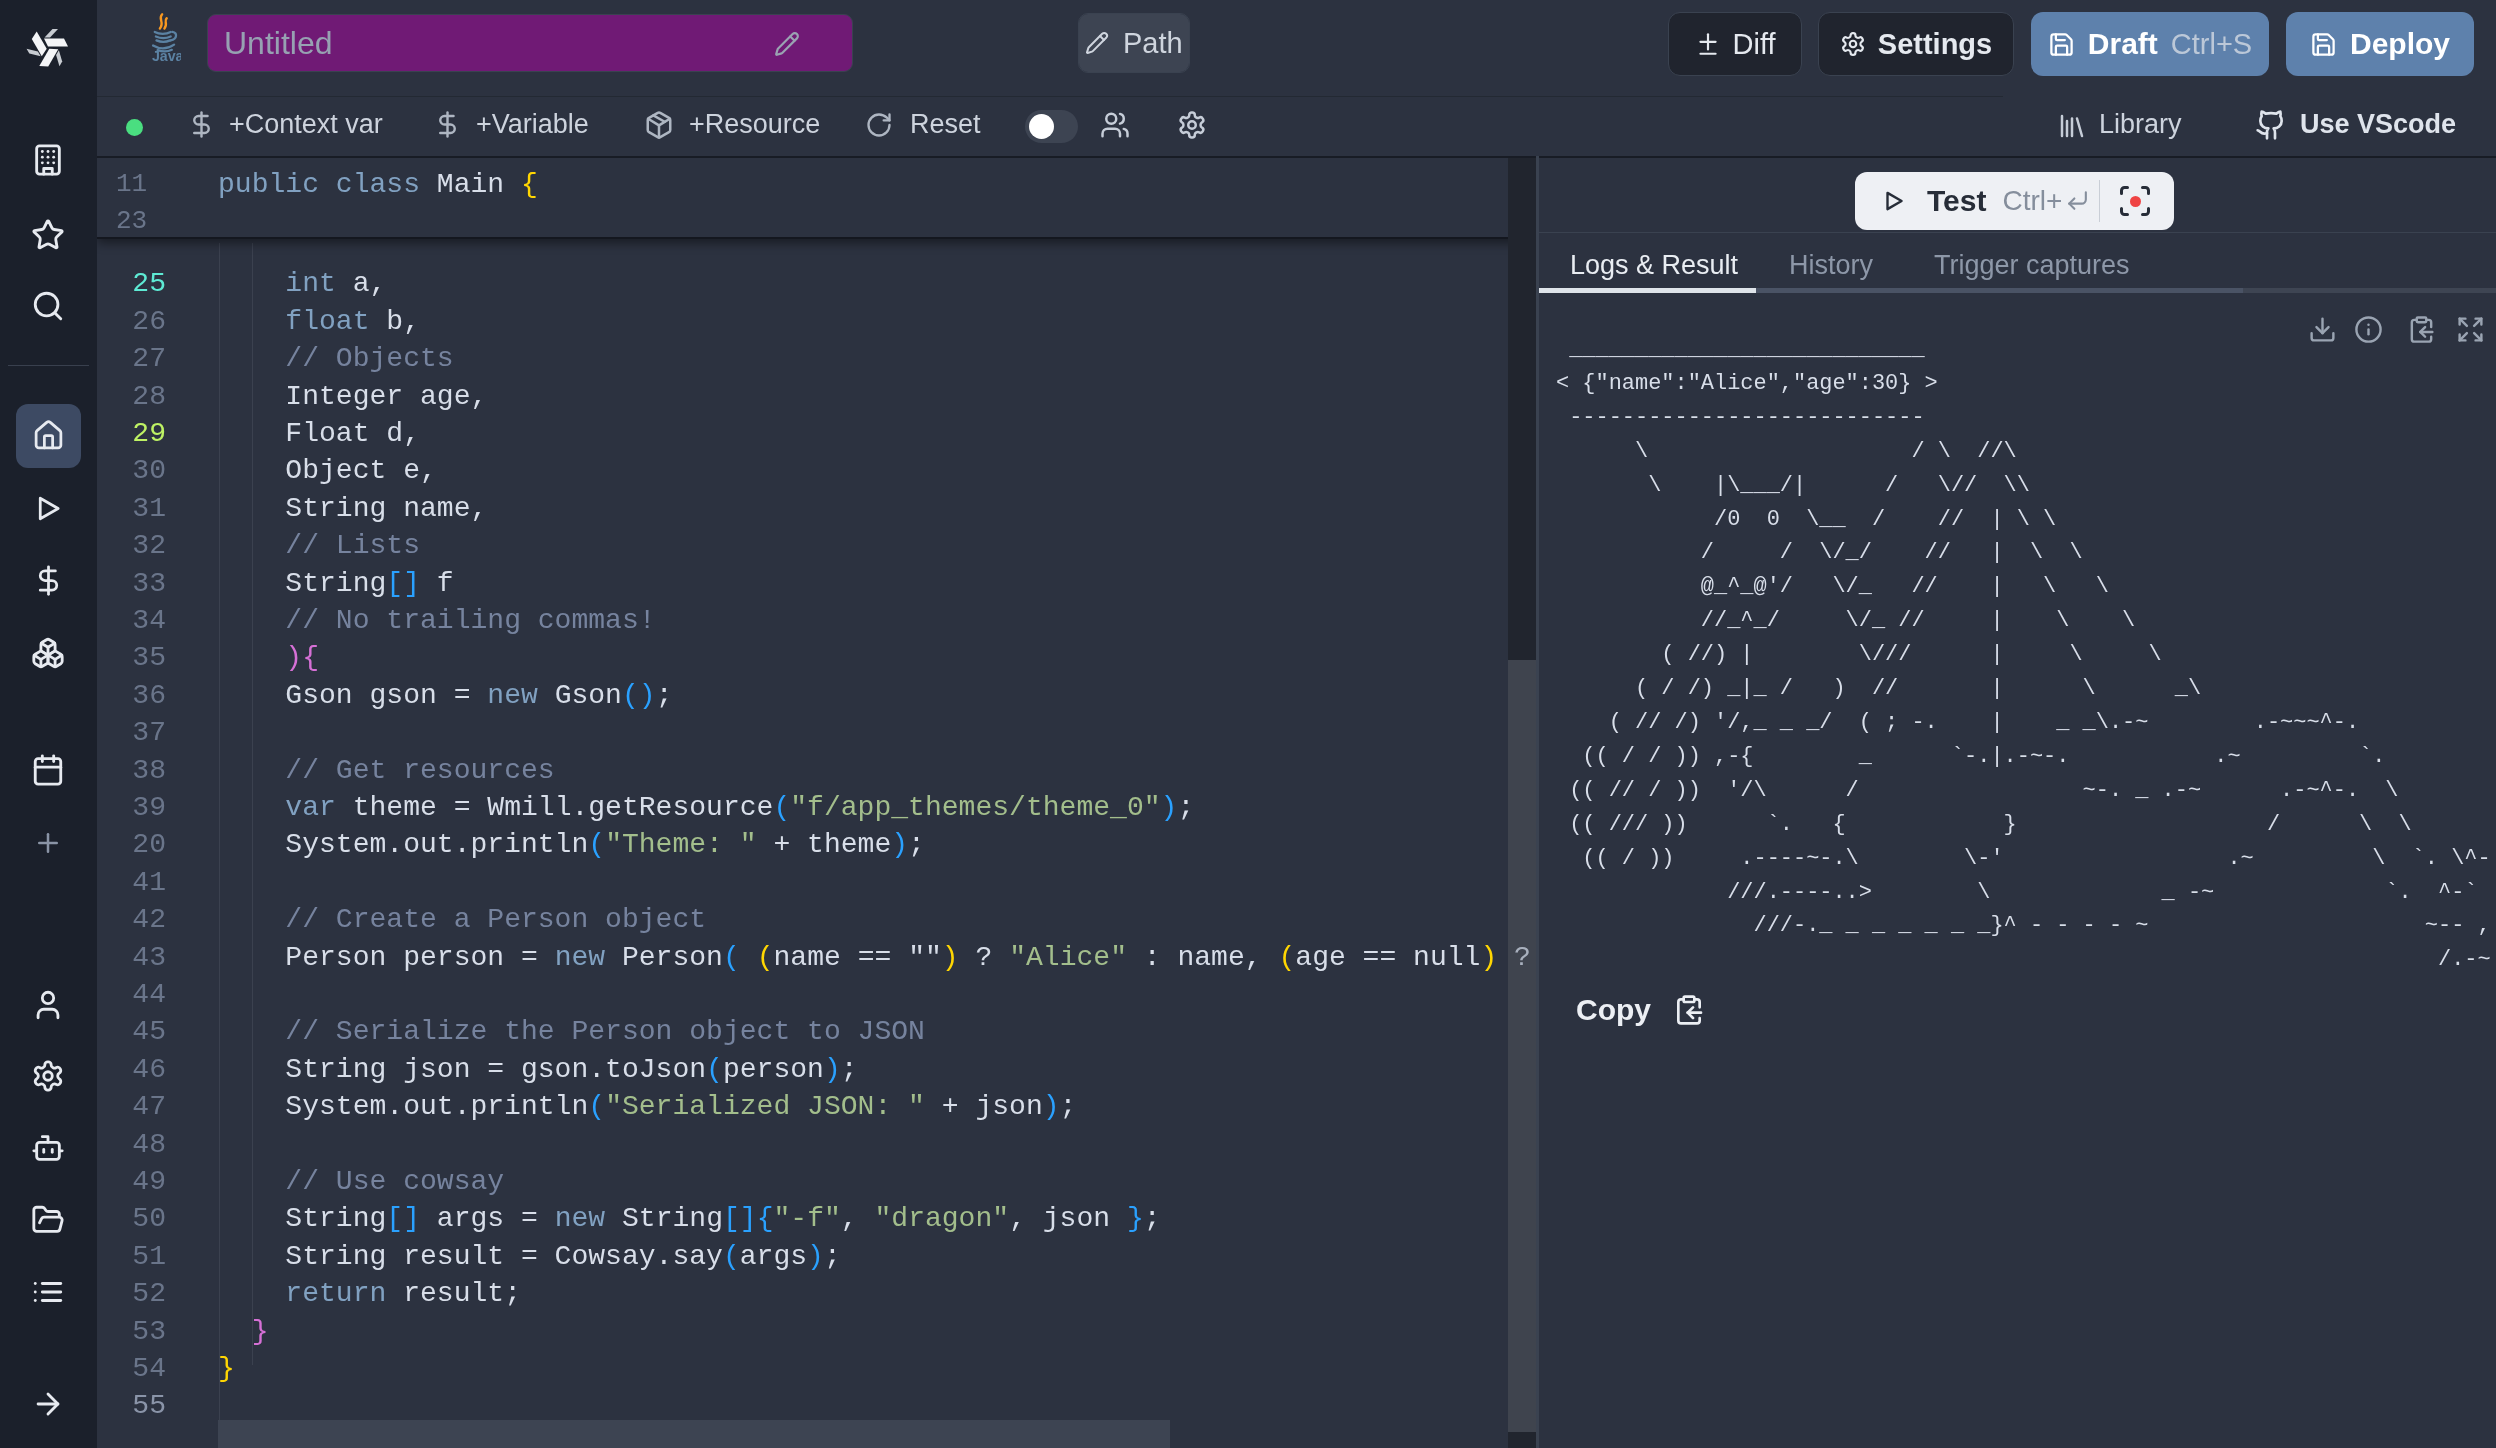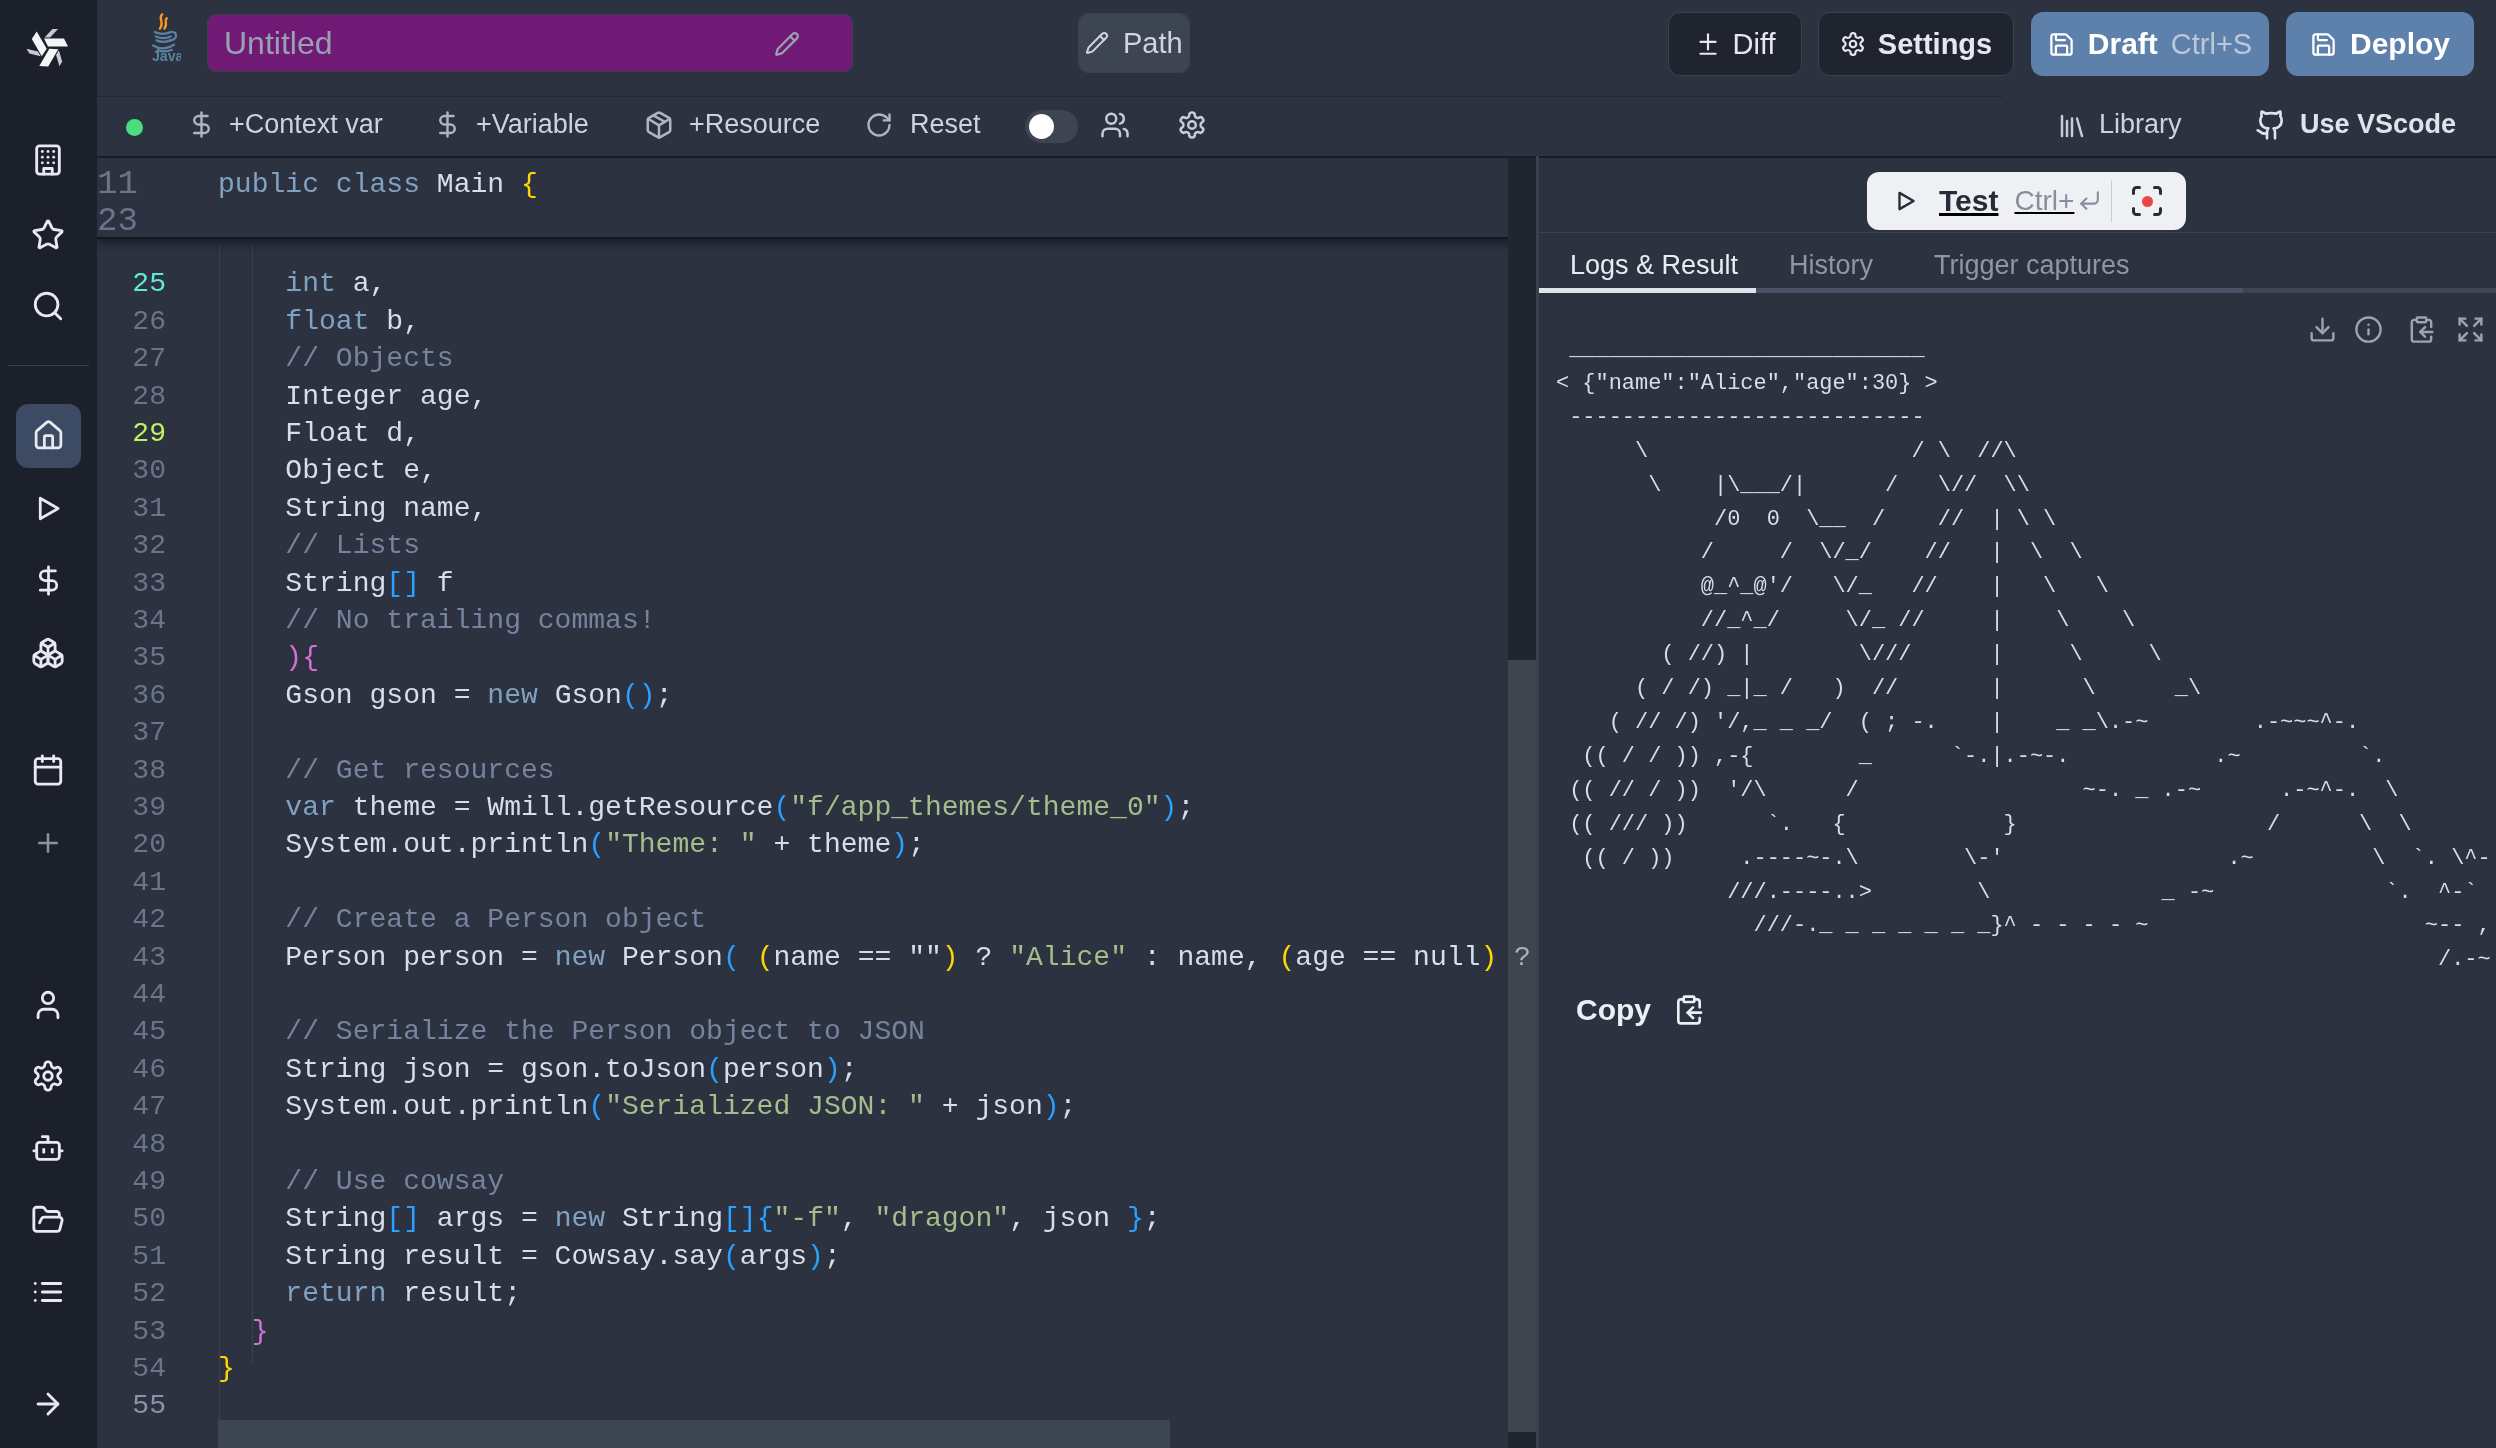--- a/index.html
+++ b/index.html
@@ -269,37 +269,37 @@
       <div style="color:#6a758a">51</div>
       <div style="color:#6a758a">52</div>
       <div style="color:#6a758a">53</div>
       <div style="color:#6a758a">54</div>
       <div style="color:#8a94a8">55</div>
     </div>
 
   <div class="a mono" style="left:121px;top:107.3px;font-size:28.05px;line-height:37.4px;color:#d8dee9;white-space:pre;"><div>    <i class="k">int</i> a,</div><div>    <i class="k">float</i> b,</div><div>    <i class="c">// Objects</i></div><div>    Integer age,</div><div>    Float d,</div><div>    Object e,</div><div>    String name,</div><div>    <i class="c">// Lists</i></div><div>    String<i class="b3">[]</i> f</div><div>    <i class="c">// No trailing commas!</i></div><div>    <i class="b2">){</i></div><div>    Gson gson = <i class="k">new</i> Gson<i class="b3">()</i>;</div><div>&nbsp;</div><div>    <i class="c">// Get resources</i></div><div>    <i class="k">var</i> theme = Wmill.getResource<i class="b3">(</i><i class="s">"f/app_themes/theme_0"</i><i class="b3">)</i>;</div><div>    System.out.println<i class="b3">(</i><i class="s">"Theme: "</i> + theme<i class="b3">)</i>;</div><div>&nbsp;</div><div>    <i class="c">// Create a Person object</i></div><div>    Person person = <i class="k">new</i> Person<i class="b3">(</i> <i class="b1">(</i>name == ""<i class="b1">)</i> ? <i class="s">"Alice"</i> : name, <i class="b1">(</i>age == null<i class="b1">)</i><i class="q"> ?</i></div><div>&nbsp;</div><div>    <i class="c">// Serialize the Person object to JSON</i></div><div>    String json = gson.toJson<i class="b3">(</i>person<i class="b3">)</i>;</div><div>    System.out.println<i class="b3">(</i><i class="s">"Serialized JSON: "</i> + json<i class="b3">)</i>;</div><div>&nbsp;</div><div>    <i class="c">// Use cowsay</i></div><div>    String<i class="b3">[]</i> args = <i class="k">new</i> String<i class="b3">[]{</i><i class="s">"-f"</i>, <i class="s">"dragon"</i>, json <i class="b3">}</i>;</div><div>    String result = Cowsay.say<i class="b3">(</i>args<i class="b3">)</i>;</div><div>    <i class="k">return</i> result;</div><div>  <i class="b2">}</i></div><div><i class="b1">}</i></div><div>&nbsp;</div></div>
 
   <div class="a" style="left:0;top:0;width:1439px;height:81px;background:#2c3240;box-shadow:0 4px 10px rgba(0,0,0,0.45);border-bottom:2px solid #14171f;">
-    <div class="a mono" style="left:0px;top:8px;width:69px;text-align:left;font-size:34px;line-height:37.4px;">
+    <div class="a mono" style="left:0px;top:8px;width:69px;text-align:center;font-size:26px;line-height:37.4px;">
         <div style="color:#6a758a">11</div>
         <div style="color:#6a758a">23</div>
       </div>
     <div class="a mono" style="left:121px;top:8px;font-size:28.05px;line-height:37.4px;color:#d8dee9;white-space:pre;"><div><i class="k">public</i> <i class="k">class</i> Main <i class="b1">{</i></div></div>
   </div>
 
   <div class="a" style="left:1411px;top:0;width:28px;height:1290px;background:#21252e;"></div>
   <div class="a" style="left:1411px;top:502px;width:28px;height:772px;background:rgba(125,133,145,0.33);"></div>
   <div class="a" style="left:121px;top:1262px;width:952px;height:28px;background:rgba(125,133,145,0.22);"></div>
 </div>
 
 <div class="a" style="left:1536px;top:156px;width:3px;height:1292px;background:#3a4250;"></div>
 
 <div class="a" style="left:1539px;top:158px;width:957px;height:1290px;background:#2c3240;">
 
-  <div class="a row" style="left:328px;top:14px;width:319px;height:58px;background:#eef0f4;border-radius:12px;text-decoration:underline;">
+  <div class="a row" style="left:316px;top:14px;width:319px;height:58px;background:#eef0f4;border-radius:12px;">
     <span style="margin-left:26px;display:flex;">
         <svg class="ic" style="" width="26" height="26" viewBox="0 0 24 24" fill="none" stroke="#272d38" stroke-width="2.2" stroke-linecap="round" stroke-linejoin="round">
           <path d="M6 4.5 19 12 6 19.5z"></path>
         </svg>
       </span>
     <span style="margin-left:20px;font-size:30px;font-weight:bold;color:#272d38;">Test</span>
     <span style="margin-left:16px;font-size:28px;color:#858e9c;">Ctrl+</span>
     <span style="margin-left:3px;display:flex;margin-top:-2px;">
         <svg class="ic" style="" width="25" height="25" viewBox="0 0 24 24" fill="none" stroke="#858e9c" stroke-width="2" stroke-linecap="round" stroke-linejoin="round">
           <polyline points="9 10 4 15 9 20"></polyline>

